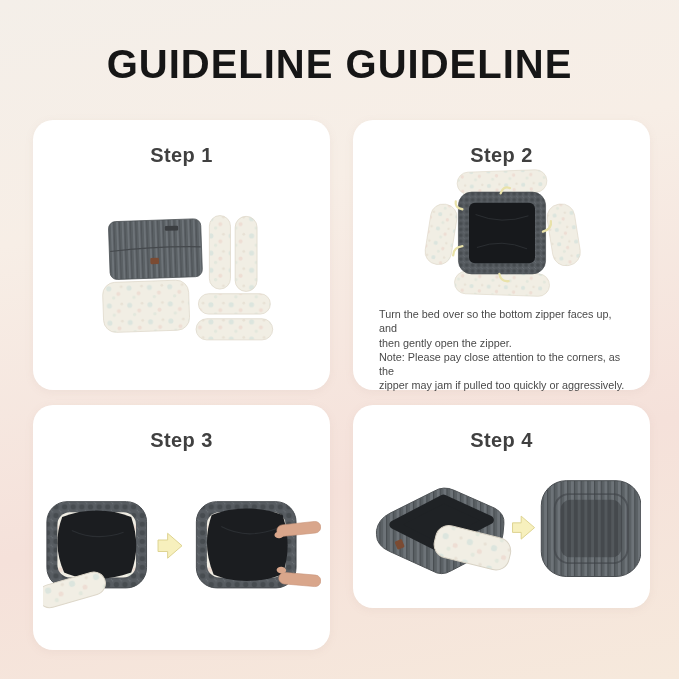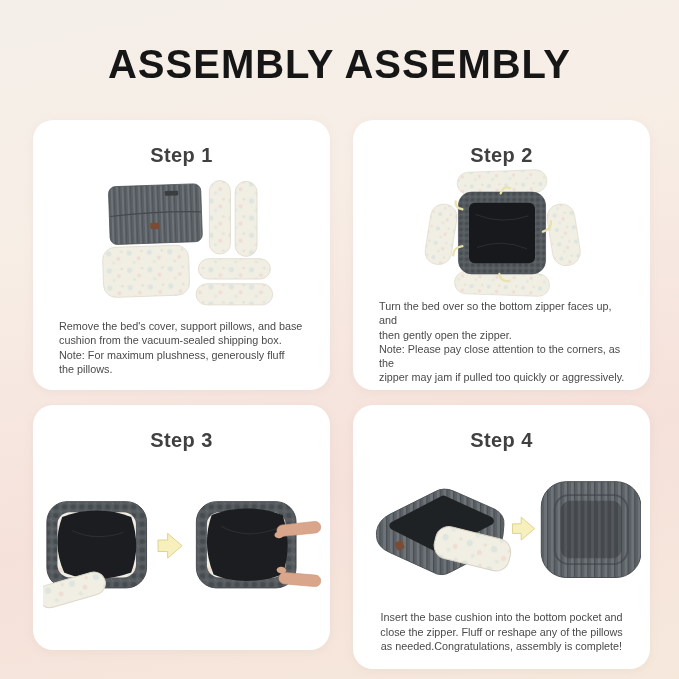--- a/index.html
+++ b/index.html
@@ -15,27 +15,27 @@
     font-size:40px;font-weight:700;letter-spacing:1px;color:#161616;
   }
   .card{
     position:absolute;background:#ffffff;border-radius:20px;
     box-shadow:0 2px 8px rgba(176,148,138,0.10);
     display:flex;flex-direction:column;align-items:center;
   }
   .card1{left:33px;top:120px;width:297px;height:270px;}
   .card2{left:353px;top:120px;width:297px;height:270px;}
   .card3{left:33px;top:405px;width:297px;height:245px;}
-  .card4{left:353px;top:405px;width:297px;height:264px;}
+  .card4{left:353px;top:405px;width:297px;height:203px;}
   .step-label{
     margin:24px 0 0;font-size:20px;font-weight:600;color:#404040;letter-spacing:0.4px;
   }
   .illo{flex:1;display:flex;align-items:center;justify-content:center;width:100%;}
   .desc{
-    margin:0 0 14px;width:100%;box-sizing:border-box;padding:0 20px 0 26px;
+    margin:8px 0 14px;width:100%;box-sizing:border-box;padding:0 20px 0 26px;
     font-size:10.8px;line-height:1.32;color:#4a4a4a;white-space:pre-line;text-align:left;
   }
   .card3 .desc{margin-bottom:22px;}
   .card4 .desc{text-align:center;padding:0 16px;margin-bottom:16px;}
   svg{display:block;}
 </style>
 </head>
 <body>
 
 <svg width="0" height="0" style="position:absolute" aria-hidden="true">
@@ -60,45 +60,41 @@
       <circle cx="6" cy="6" r="3.2" fill="#d9e4dd" opacity="0.85"></circle>
       <circle cx="18" cy="13" r="2.6" fill="#eed9cf" opacity="0.8"></circle>
       <circle cx="12" cy="18" r="2.2" fill="#dde6da" opacity="0.7"></circle>
       <circle cx="22" cy="4" r="1.8" fill="#e7e0d2" opacity="0.85"></circle>
     </pattern>
   </defs>
 </svg>
 
 <div class="page">
 
-  <h1 class="title">ASSEMBLY ASSEMBLY</h1>
+  <h1 class="title">GUIDELINE GUIDELINE</h1>
 
   <section class="card card1">
     <h2 class="step-label">Step 1</h2>
     <div class="illo">
       <svg width="196" height="129" viewBox="0 0 250 165">
         <g transform="rotate(-2 90 45)">
           <rect x="32" y="8" width="118" height="74" rx="9" fill="url(#cord)" stroke="#4c5155" stroke-width="1"></rect>
           <path d="M33,46 Q92,41 149,44" stroke="#45494d" stroke-width="1.5" fill="none"></path>
           <rect x="104" y="16" width="17" height="6" rx="1.5" fill="#3b3e41"></rect>
           <rect x="84" y="56" width="11" height="8" rx="1.5" fill="#7b4b33"></rect>
         </g>
         <rect x="160" y="2" width="27" height="94" rx="13.5" fill="url(#speck)" stroke="#dfd9cb" stroke-width="1"></rect>
         <rect x="193" y="3" width="28" height="96" rx="14" fill="url(#speck)" stroke="#dfd9cb" stroke-width="1"></rect>
         <g transform="rotate(-2 80 115)">
           <rect x="24" y="86" width="110" height="64" rx="16" fill="url(#speck)" stroke="#dfd9cb" stroke-width="1"></rect>
         </g>
         <rect x="146" y="102" width="92" height="26" rx="13" fill="url(#speck)" stroke="#dfd9cb" stroke-width="1"></rect>
         <rect x="143" y="134" width="98" height="27" rx="13.5" fill="url(#speck)" stroke="#dfd9cb" stroke-width="1"></rect>
       </svg>
     </div>
-    <p class="desc">Remove the bed's cover, support pillows, and base
-cushion from the vacuum-sealed shipping box.
-Note: For maximum plushness, generously fluff
-the pillows.</p>
   </section>
 
   <section class="card card2">
     <h2 class="step-label">Step 2</h2>
     <div class="illo">
       <svg width="172" height="132" viewBox="0 0 260 200">
         <g transform="rotate(-2 130 22)">
           <rect x="62" y="6" width="136" height="34" rx="17" fill="url(#speck)" stroke="#dfd9cb" stroke-width="1"></rect>
         </g>
         <g transform="rotate(2 130 178)">
@@ -176,18 +172,15 @@
           <rect x="34" y="70" width="8" height="9" rx="1.5" fill="#7b4b33" transform="rotate(-22 38 74)"></rect>
         </g>
         <path d="M156,52 h9 v-7 l14,12 -14,12 v-7 h-9 z" fill="#f7f0bd" stroke="#ddd28e" stroke-width="1"></path>
         <g>
           <rect x="186" y="8" width="104" height="100" rx="26" fill="url(#cord)" stroke="#45494d" stroke-width="1"></rect>
           <rect x="200" y="22" width="76" height="72" rx="15" fill="none" stroke="#3f4347" stroke-width="2" opacity="0.6"></rect>
           <rect x="206" y="28" width="64" height="60" rx="10" fill="url(#cordDark)"></rect>
         </g>
       </svg>
     </div>
-    <p class="desc">Insert the base cushion into the bottom pocket and
-close the zipper. Fluff or reshape any of the pillows
-as needed.Congratulations, assembly is complete!</p>
   </section>
 
 </div>
 
 </body></html>

